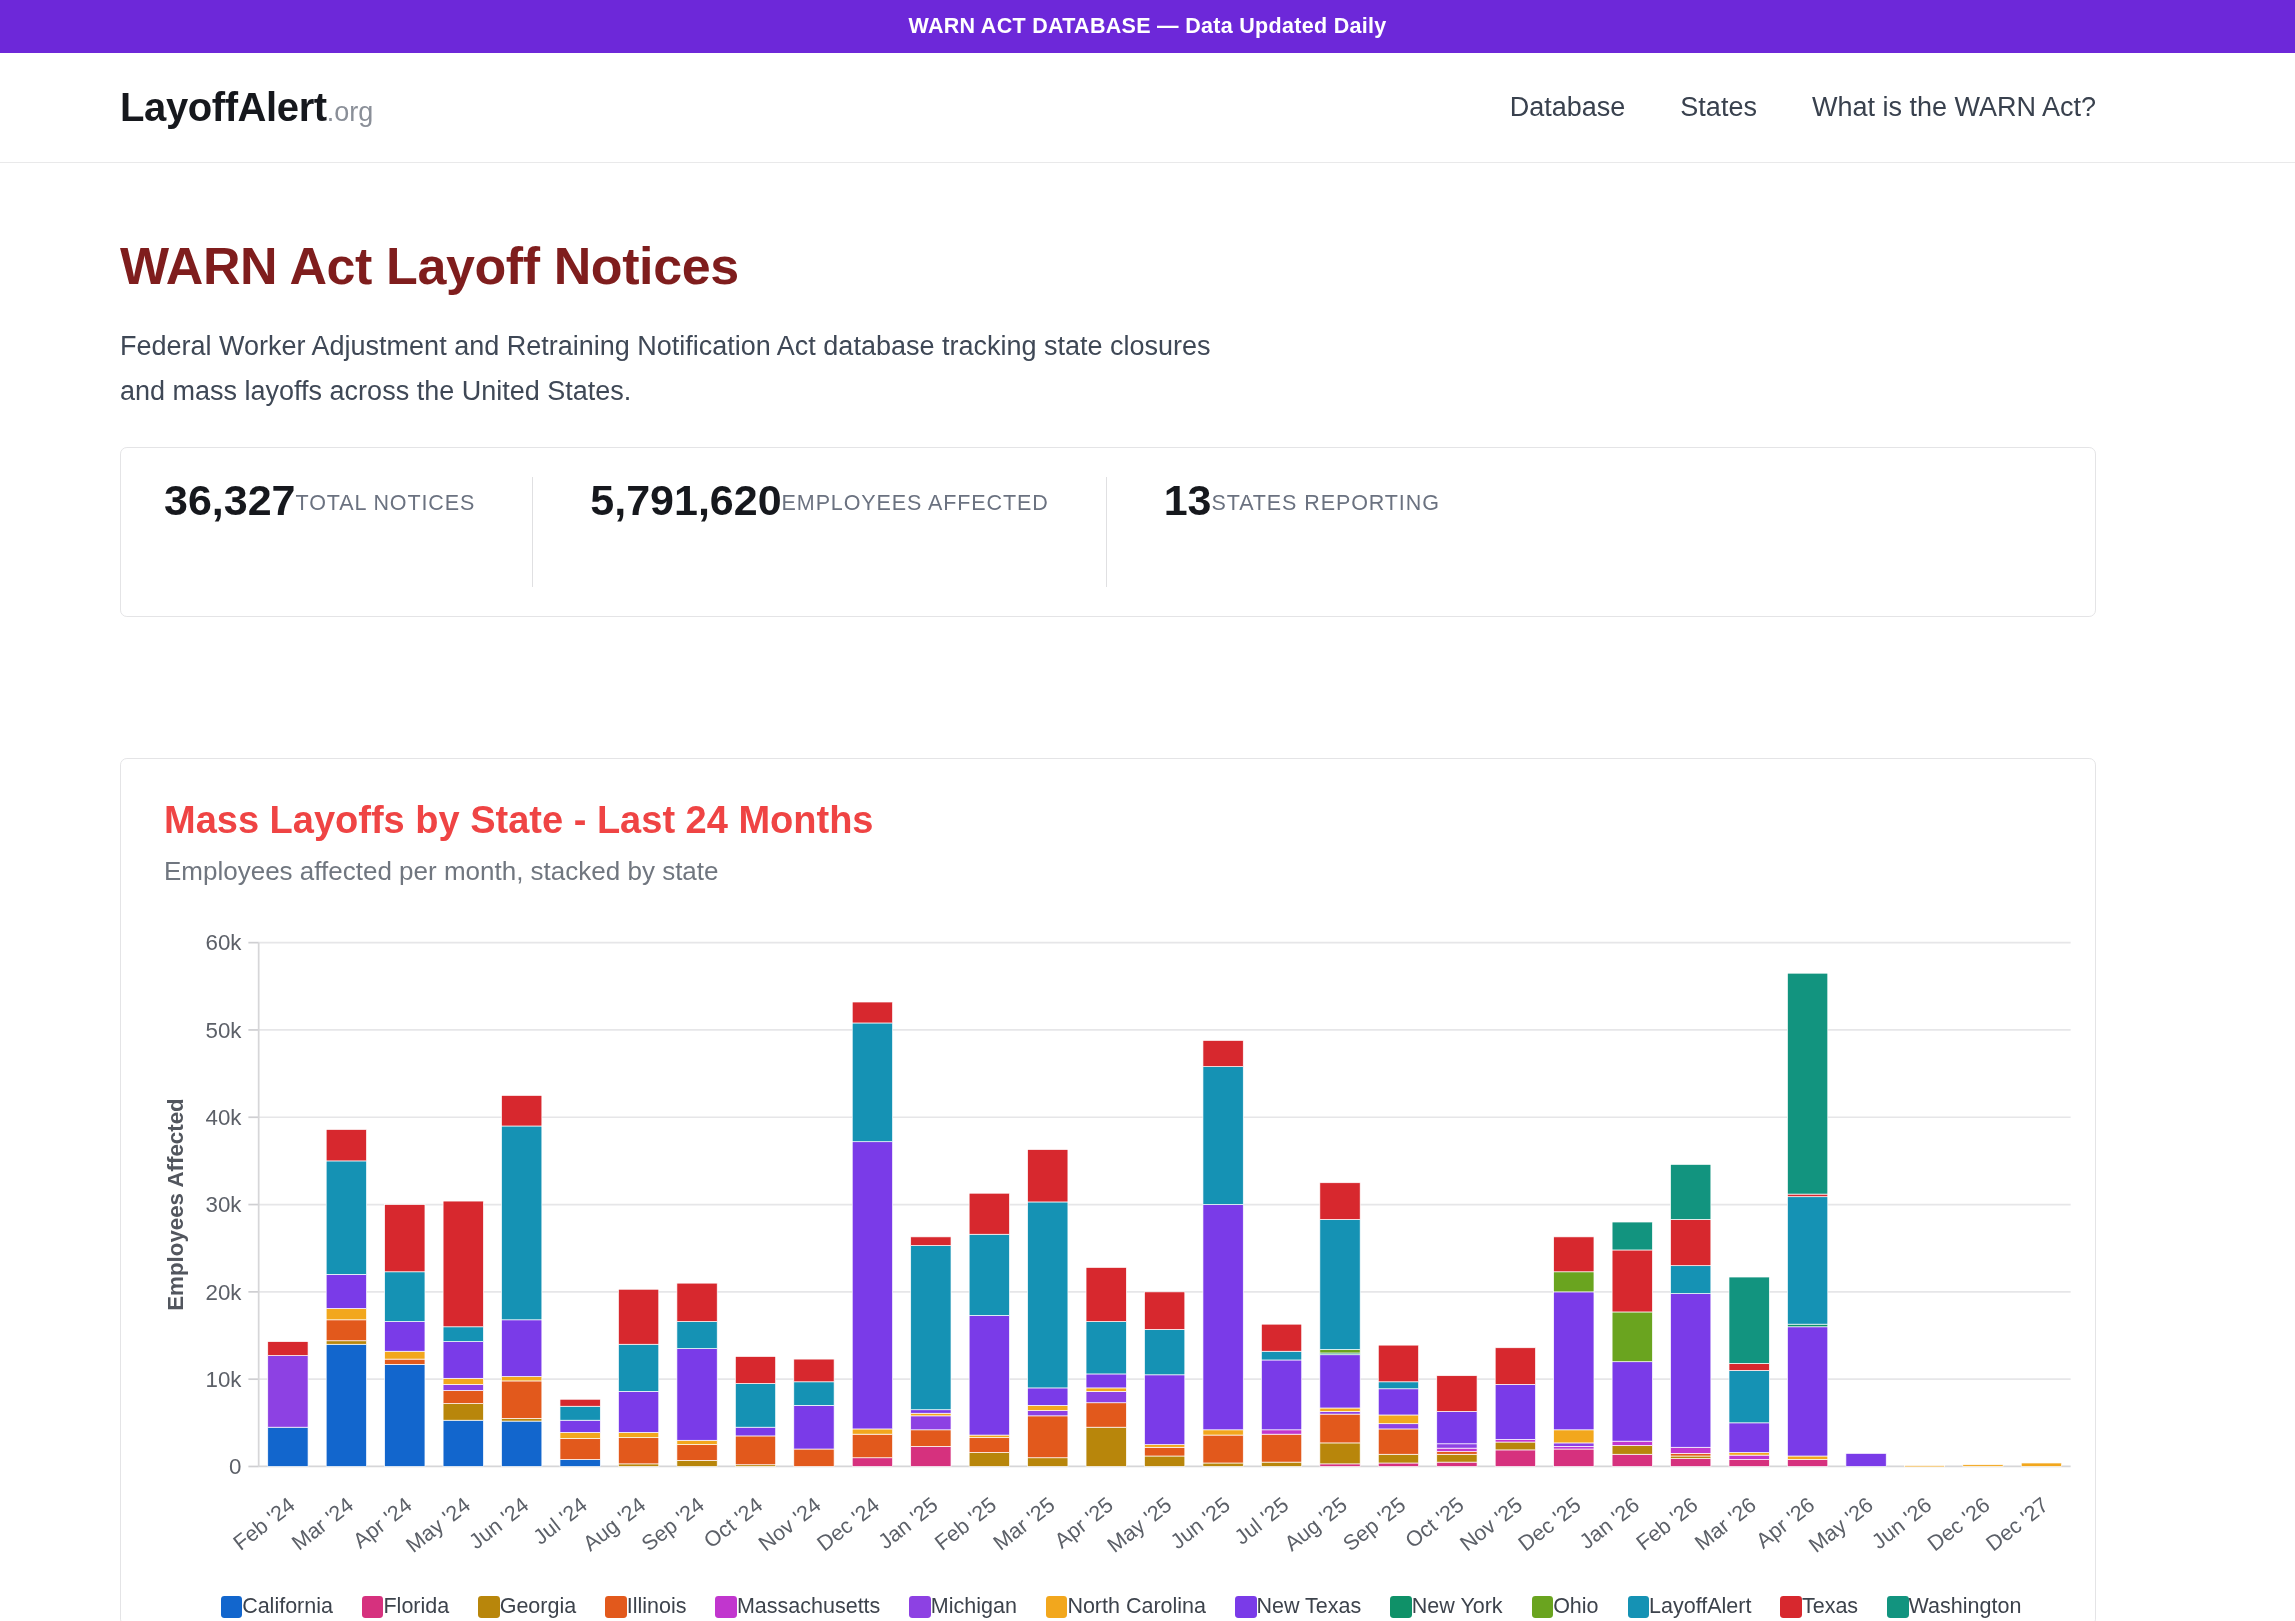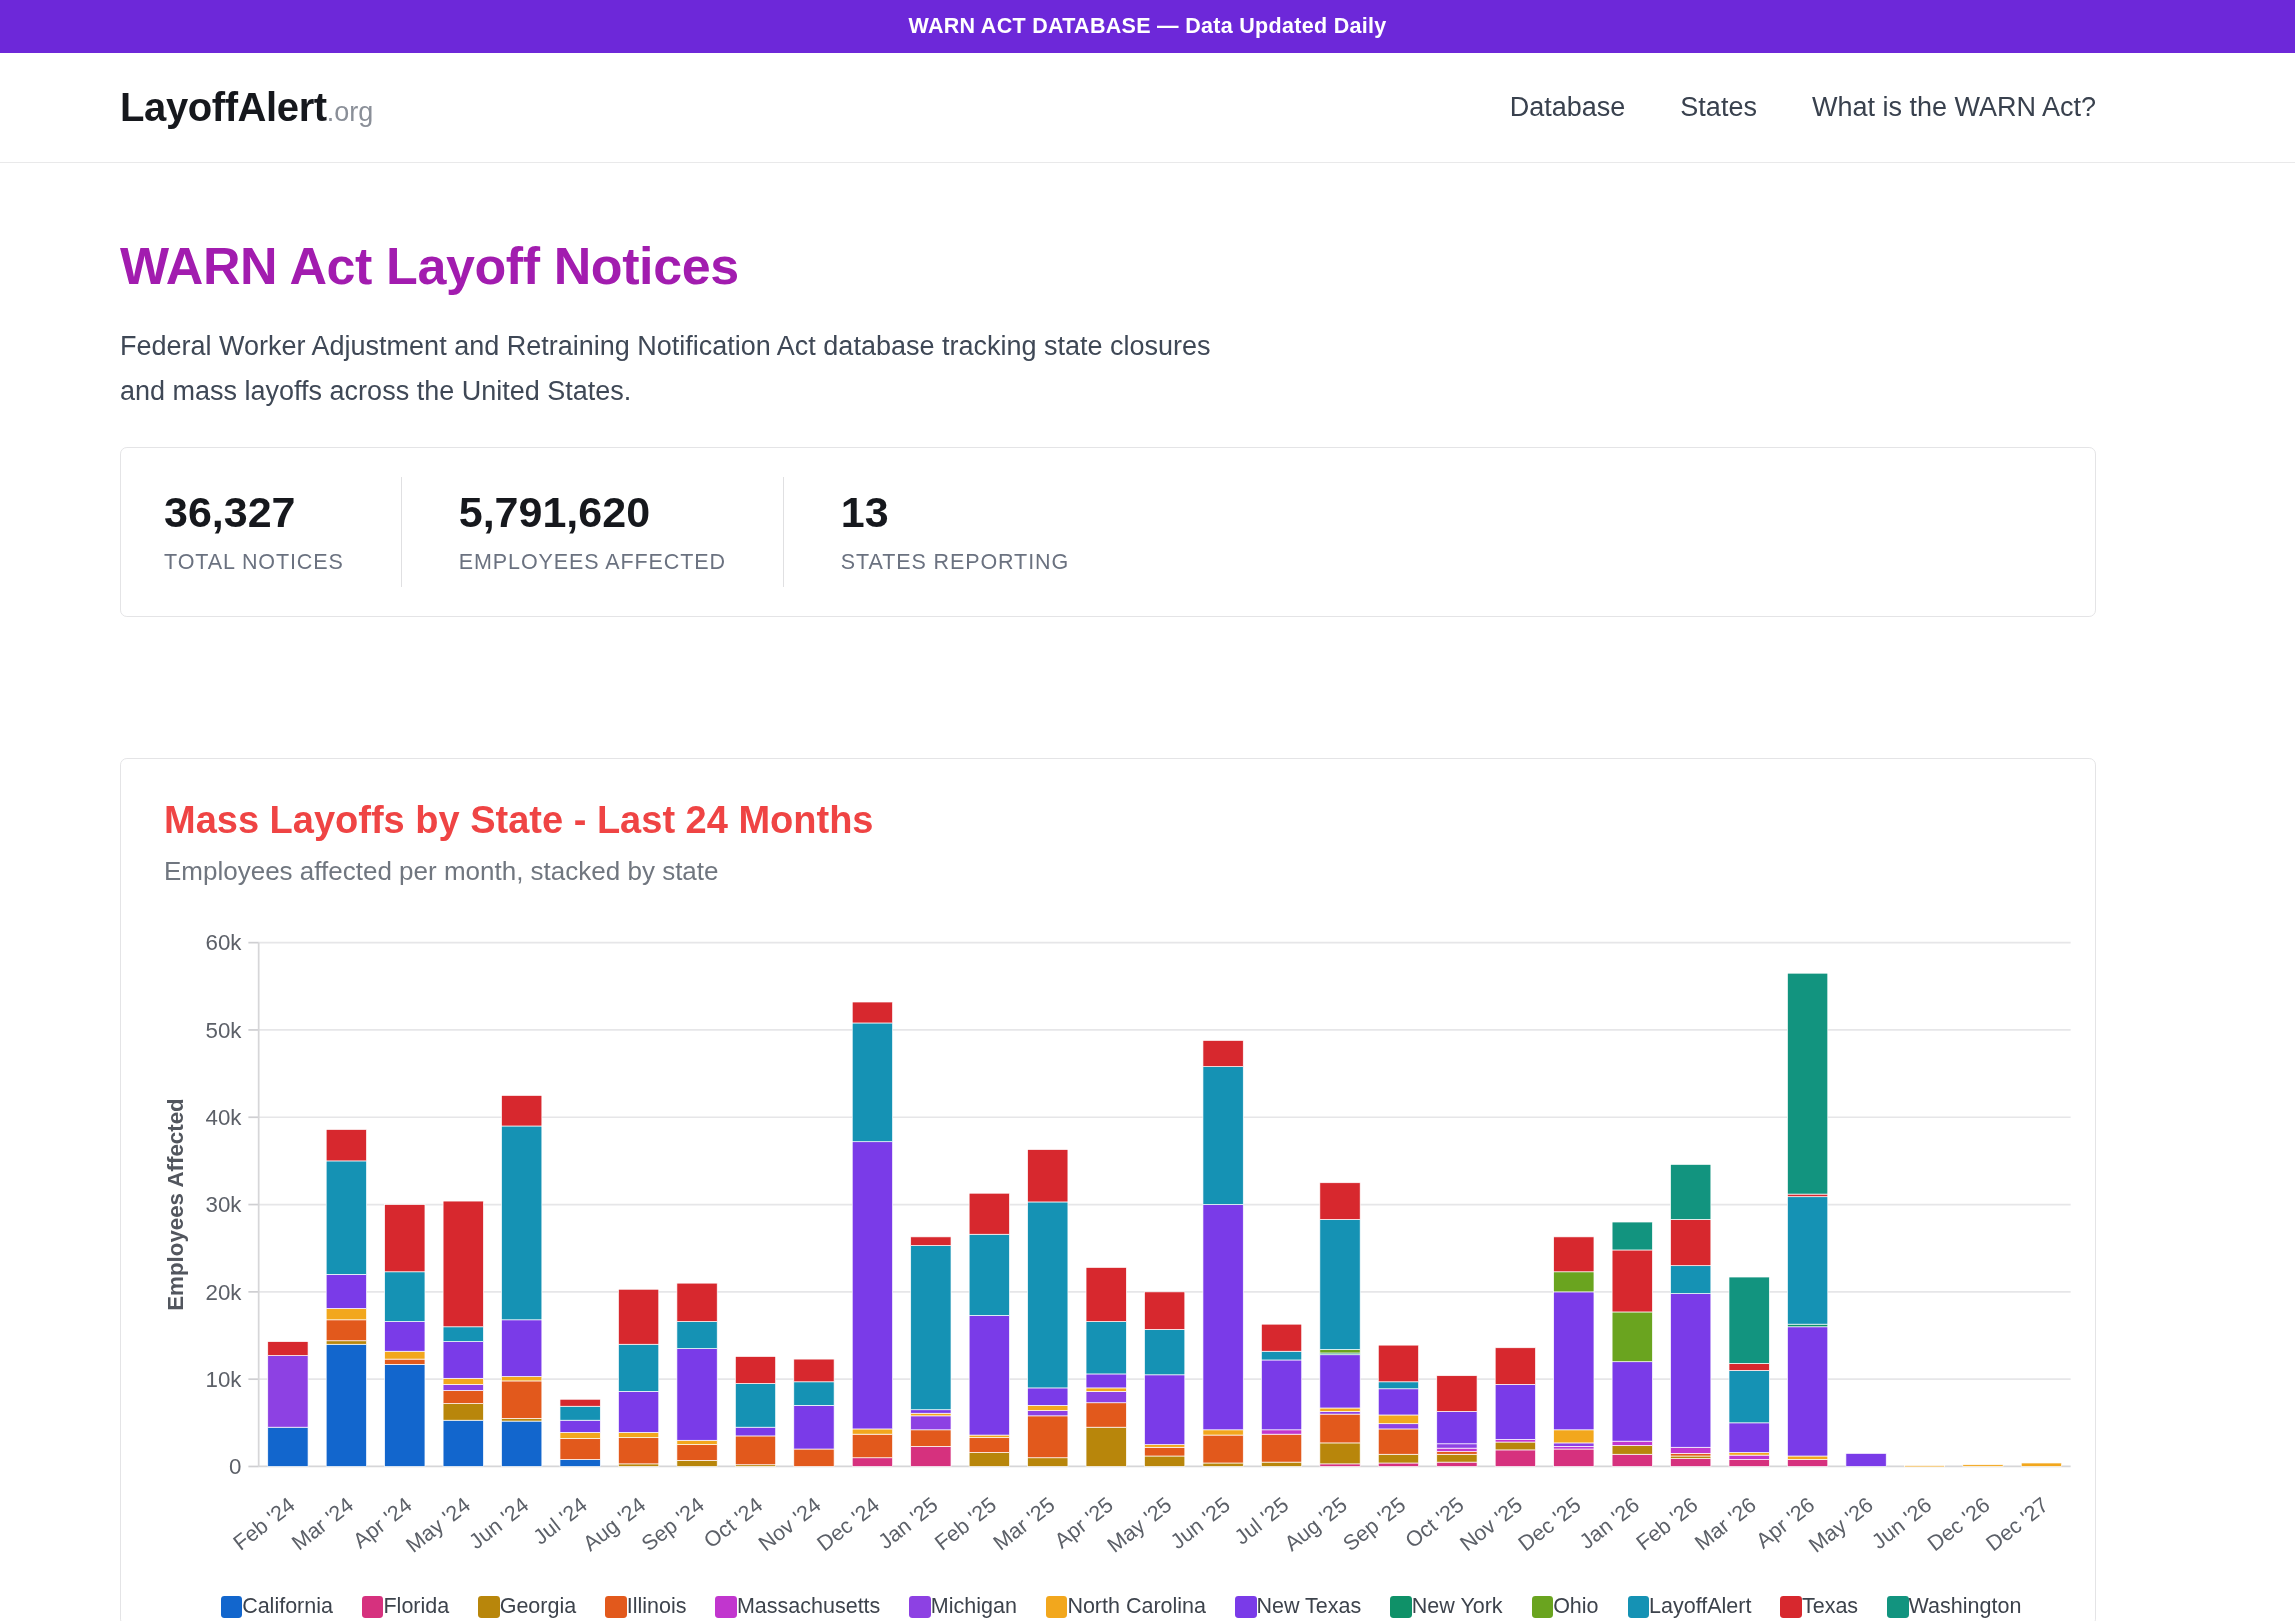--- a/index.html
+++ b/index.html
@@ -14,28 +14,28 @@
   .site-header { height:110px; display:flex; align-items:center;
     justify-content:space-between; padding:0 199px 0 120px;
     border-bottom:1.7px solid #e9e9ea; background:#ffffff; }
   .logo { font-size:40px; font-weight:800; color:#16181d; letter-spacing:-0.4px; }
   .logo .suffix { font-size:27px; font-weight:400; color:#8a8f98; letter-spacing:0; }
   .nav { display:flex; gap:55px; }
   .nav-link { font-size:27px; color:#39414e; cursor:pointer; }
 
   .container { padding-left:120px; width:2096px; }
 
-  .hero-title { margin-top:73px; font-size:52px; font-weight:800; color:#a21caf;
+  .hero-title { margin-top:73px; font-size:52px; font-weight:800; color:#7f1d1d;
     letter-spacing:-0.4px; }
   .hero-desc { margin-top:27.5px; font-size:27px; line-height:1.68; color:#3f4856;
     max-width:1143px; }
 
   .stats-card { margin-top:33px; width:1976px; height:170px;
     border:1.7px solid #e4e4e6; border-radius:6.9px; display:flex; align-items:center; }
-  .stat { padding:0 57px; display:flex; flex-direction:column; justify-content:center;
+  .stat { padding:0 57px; display:flex; flex-direction:row; justify-content:center;
     height:110px; }
   .stat:first-child { padding-left:43px; }
   .stat + .stat { border-left:1.7px solid #e0e0e2; }
   .stat-value { font-size:43px; font-weight:800; color:#16181d; line-height:1.1; }
   .stat-label { margin-top:13.7px; font-size:21.5px; color:#6b7280; letter-spacing:0.9px; }
 
   .chart-card { margin-top:141px; width:1976px; min-height:868px;
     border:1.7px solid #e4e4e6; border-radius:6.9px; padding:40px 17px 0 43px; }
   .chart-title { font-size:38px; font-weight:700; color:#ef4444; }
   .chart-subtitle { margin-top:13.7px; font-size:26px; color:#70767f; }

